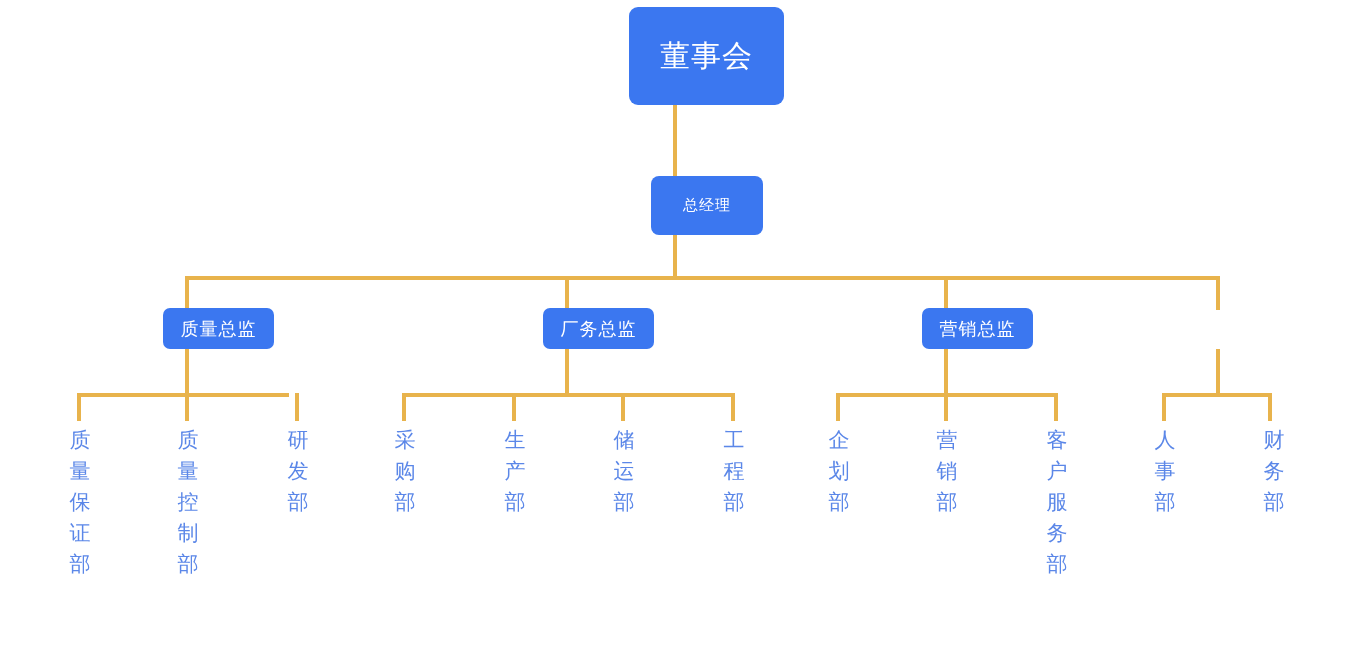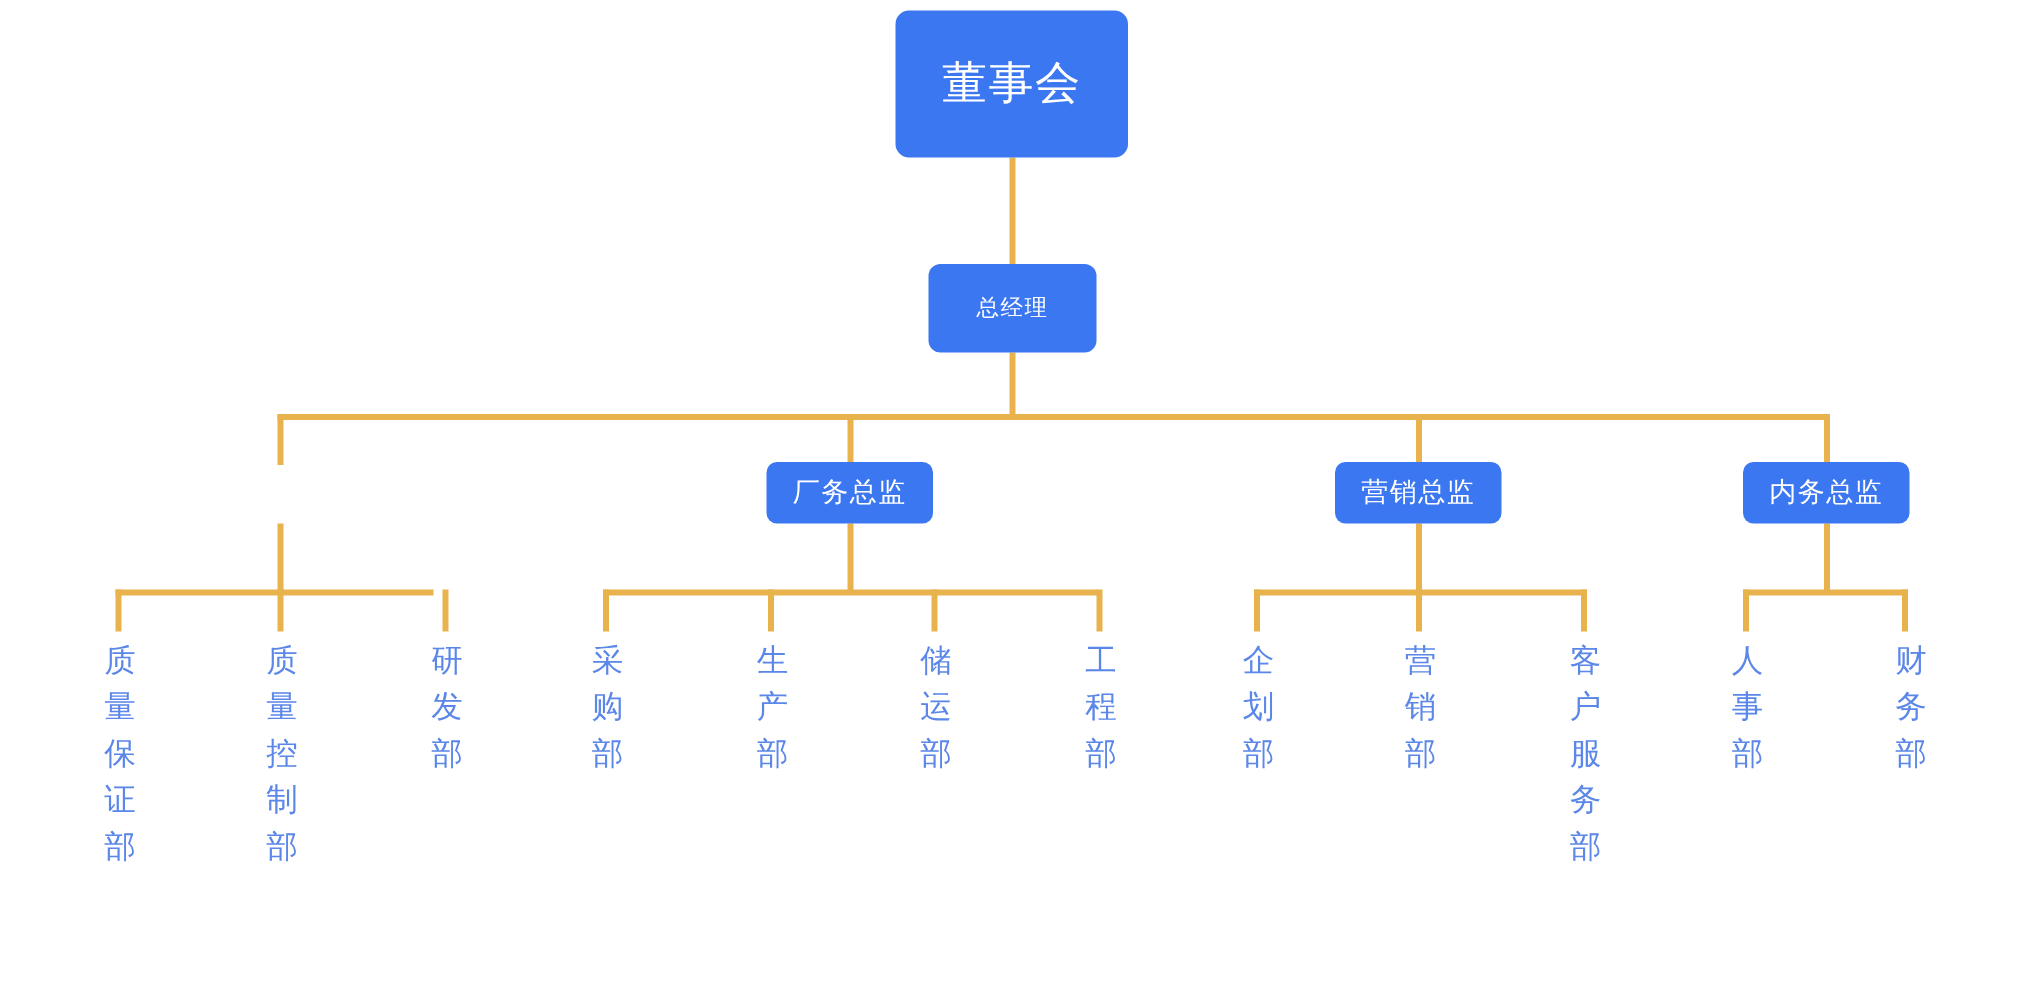--- a/index.html
+++ b/index.html
@@ -22,20 +22,21 @@
     background: #3b77f0;
     color: #ffffff;
     border-radius: 8px;
     display: flex;
     align-items: center;
     justify-content: center;
     text-align: center;
     line-height: 1;
     white-space: nowrap;
     letter-spacing: 1px;
+    margin-left: 32px;
   }
   .node.board {
     left: 597px; top: 7px;
     width: 155px; height: 98px;
     font-size: 30px;
     border-radius: 9px;
   }
   .node.gm {
     left: 619px; top: 176px;
     width: 112px; height: 59px;
@@ -109,28 +110,28 @@
   <div class="ln v" style="left:1268px; top:393px; height:28px;"></div>
 
   <div class="node board">
     <span>董事会</span>
   </div>
 
   <div class="node gm">
     <span>总经理</span>
   </div>
 
+  <div class="node director" style="left:131px;">
+    <span>质量总监</span>
+  </div>
   <div class="node director" style="left:511px;">
     <span>厂务总监</span>
   </div>
   <div class="node director" style="left:890px;">
     <span>营销总监</span>
-  </div>
-  <div class="node director" style="left:1162px;">
-    <span>内务总监</span>
   </div>
 
   <div class="leaf" style="left:67px; top:425px;">
       <span class="ch">质</span>
       <span class="ch">量</span>
       <span class="ch">保</span>
       <span class="ch">证</span>
       <span class="ch">部</span>
     </div>
   <div class="leaf" style="left:175px; top:425px;">

